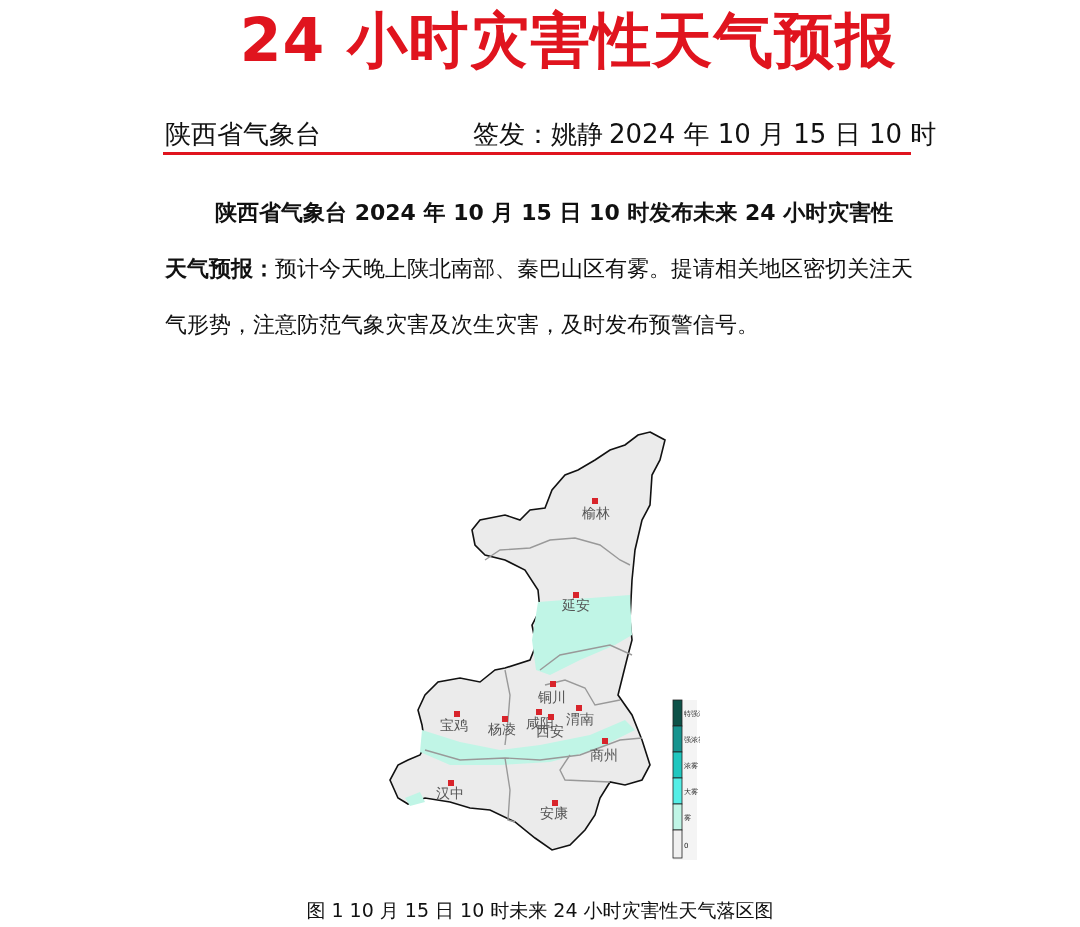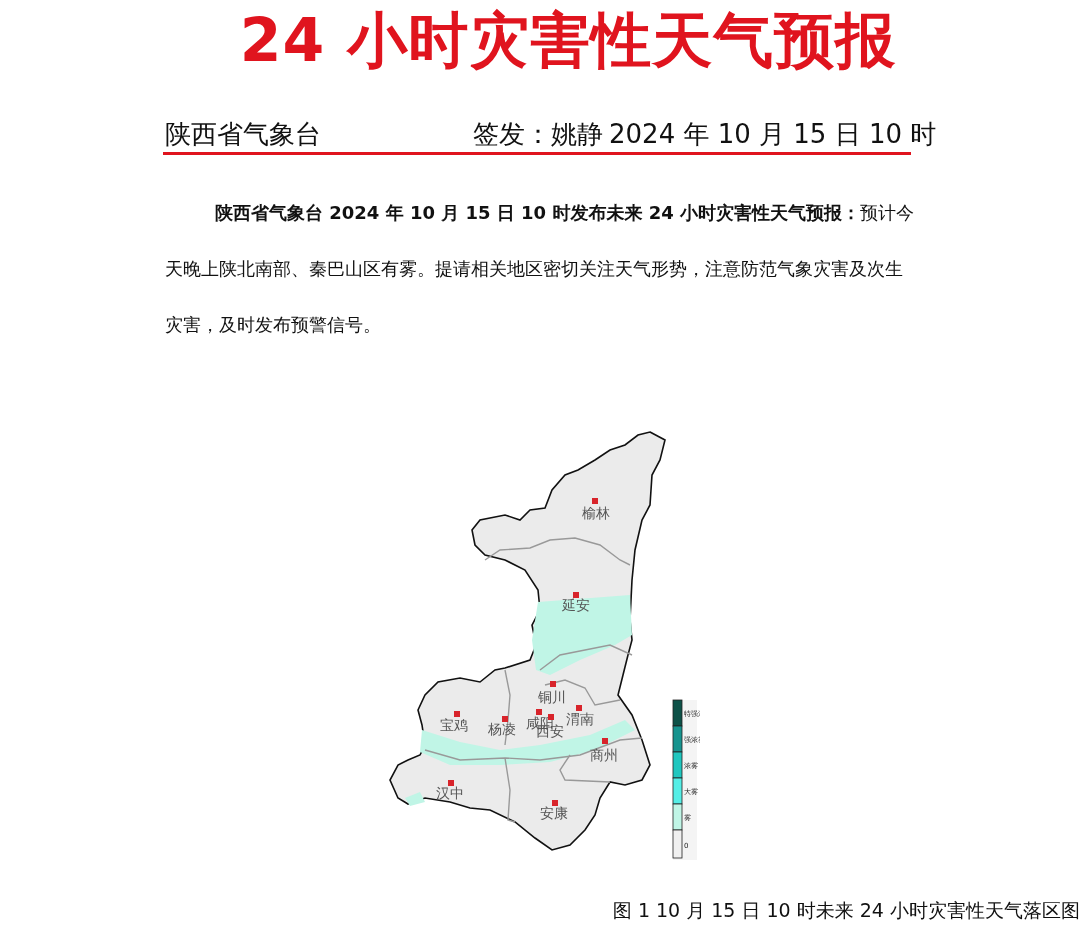--- a/index.html
+++ b/index.html
@@ -4,25 +4,25 @@
 <style>
   html, body { margin: 0; padding: 0; background: #ffffff; }
   body { width: 1080px; height: 927px; position: relative; overflow: hidden;
          font-family: "DejaVu Sans", "Liberation Sans", sans-serif; color: #111; }
   .title { position: absolute; top: 4px; left: 0; width: 1080px; text-align: center;
            font-size: 60px; font-weight: bold; color: #e0141e; letter-spacing: 1px; line-height: 72px; padding-left: 28px; }
   .meta { position: absolute; top: 118px; left: 165px; width: 745px; height: 34px;
           font-size: 26px; line-height: 32px; color: #111; white-space: nowrap; }
   .meta span { position: absolute; top: 0; }
   .rule { position: absolute; top: 152px; left: 163px; width: 748px; height: 3px; background: #e0141e; }
-  .para { position: absolute; top: 185px; left: 165px; width: 750px; font-size: 18px;
+  .para { position: absolute; top: 185px; left: 165px; width: 750px; font-size: 22px;
           line-height: 56px; color: #111; text-indent: 50px; }
   .para b { font-weight: bold; }
   .map { position: absolute; left: 380px; top: 420px; width: 320px; height: 450px; }
-  .caption { position: absolute; top: 898px; left: 0; width: 1080px; text-align: right;
+  .caption { position: absolute; top: 898px; left: 0; width: 1080px; text-align: center;
              font-size: 19px; color: #111; }
   .city-label { font-size: 14px; fill: #555; font-family: "DejaVu Sans", sans-serif; }
   .legend-label { font-size: 7px; fill: #222; font-family: "DejaVu Sans", sans-serif; }
 </style>
 </head>
 <body>
 
 <div class="title">24 小时灾害性天气预报</div>
 
 <div class="meta">

